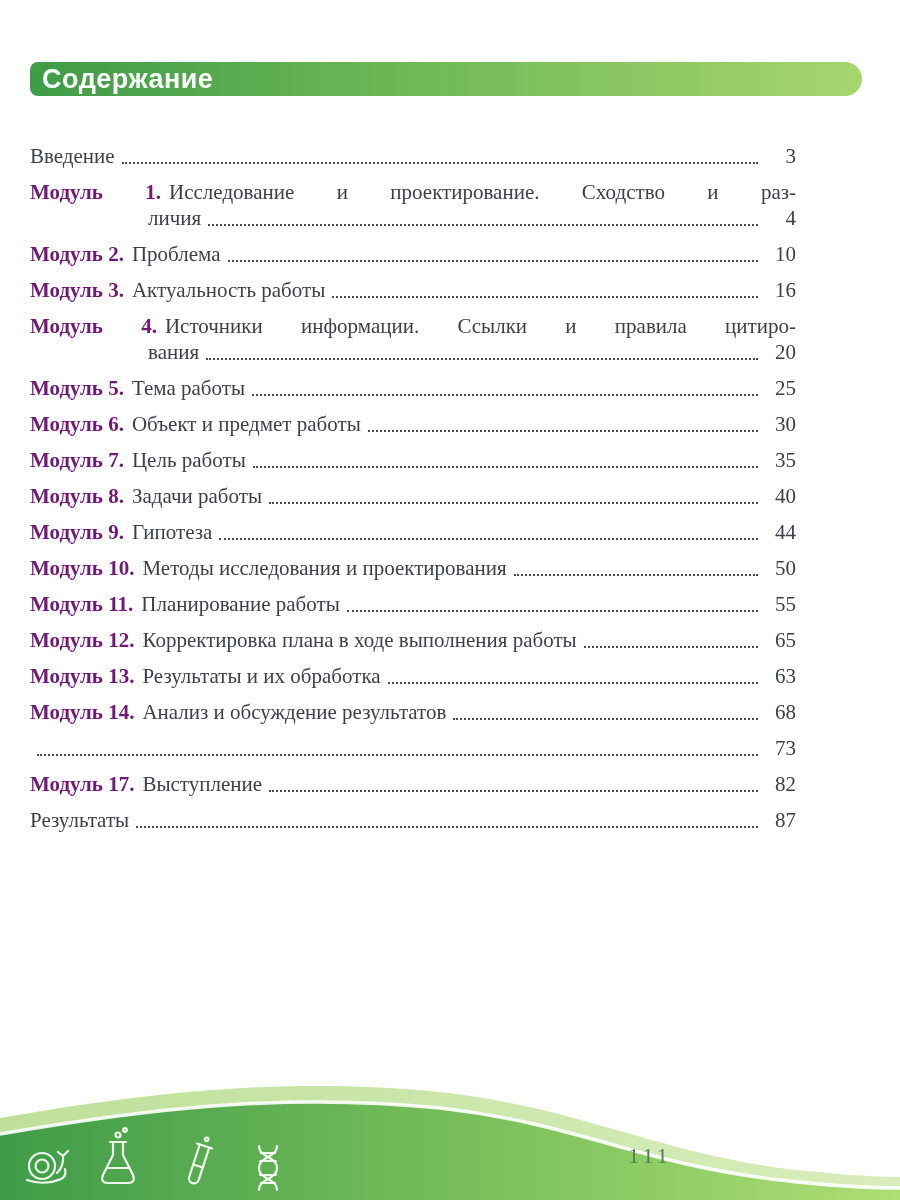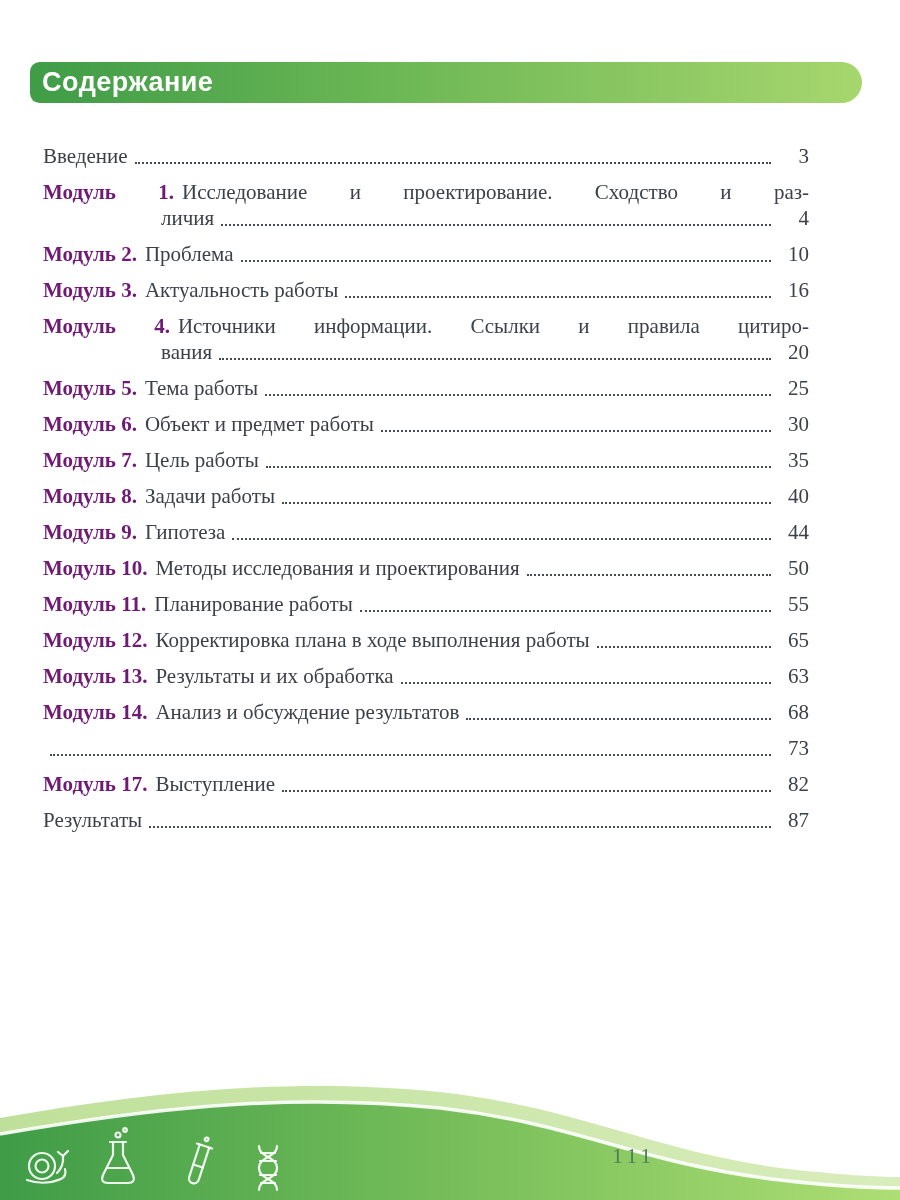--- a/index.html
+++ b/index.html
@@ -8,35 +8,35 @@
     width: 900px; height: 1200px;
     position: relative;
     background: #ffffff;
     font-family: "Liberation Serif", serif;
     overflow: hidden;
   }
 
   
   .header-bar {
     position: absolute; left: 30px; top: 62px;
-    width: 832px; height: 41px;
+    width: 832px; height: 34px;
     border-radius: 10px 21px 21px 10px;
     background: linear-gradient(90deg, #3f9c47 0%, #6eb856 45%, #a7d66e 100%);
     display: flex; align-items: center;
     padding-left: 12px;
   }
   .header-title {
     font-family: "Liberation Sans", sans-serif;
     font-weight: bold; font-size: 27px; color: #ffffff;
     letter-spacing: 0.5px;
   }
 
   
   .toc {
-    position: absolute; left: 43px; top: 143px;
+    position: absolute; left: 30px; top: 143px;
     width: 766px;
     color: #3b4049; font-size: 21px;
   }
   .entry { margin-bottom: 10px; }
   .toc-line { display: flex; align-items: flex-end; line-height: 26px; }
   .module-label {
     color: #701a75; font-weight: bold;
     margin-right: 8px; white-space: nowrap;
   }
   .entry-title { white-space: nowrap; }
@@ -55,20 +55,21 @@
     flex: 1 1 auto; min-width: 12px;
     border-bottom: 2px dotted #454a53;
     margin: 0 4px 5px 7px;
   }
   .page { min-width: 34px; text-align: right; white-space: nowrap; }
 
   
   .footer-wave { position: absolute; left: 0; bottom: 0; display: block; }
   .folio {
     position: absolute; left: 612px; top: 1143px; width: 76px;
+    text-align: center;
     font-size: 22px; letter-spacing: 4px;
     color: #4f7f55;
   }
 </style>
 </head>
 <body>
 
 <div class="header-bar">
   <span class="header-title">Содержание</span>
 </div>

